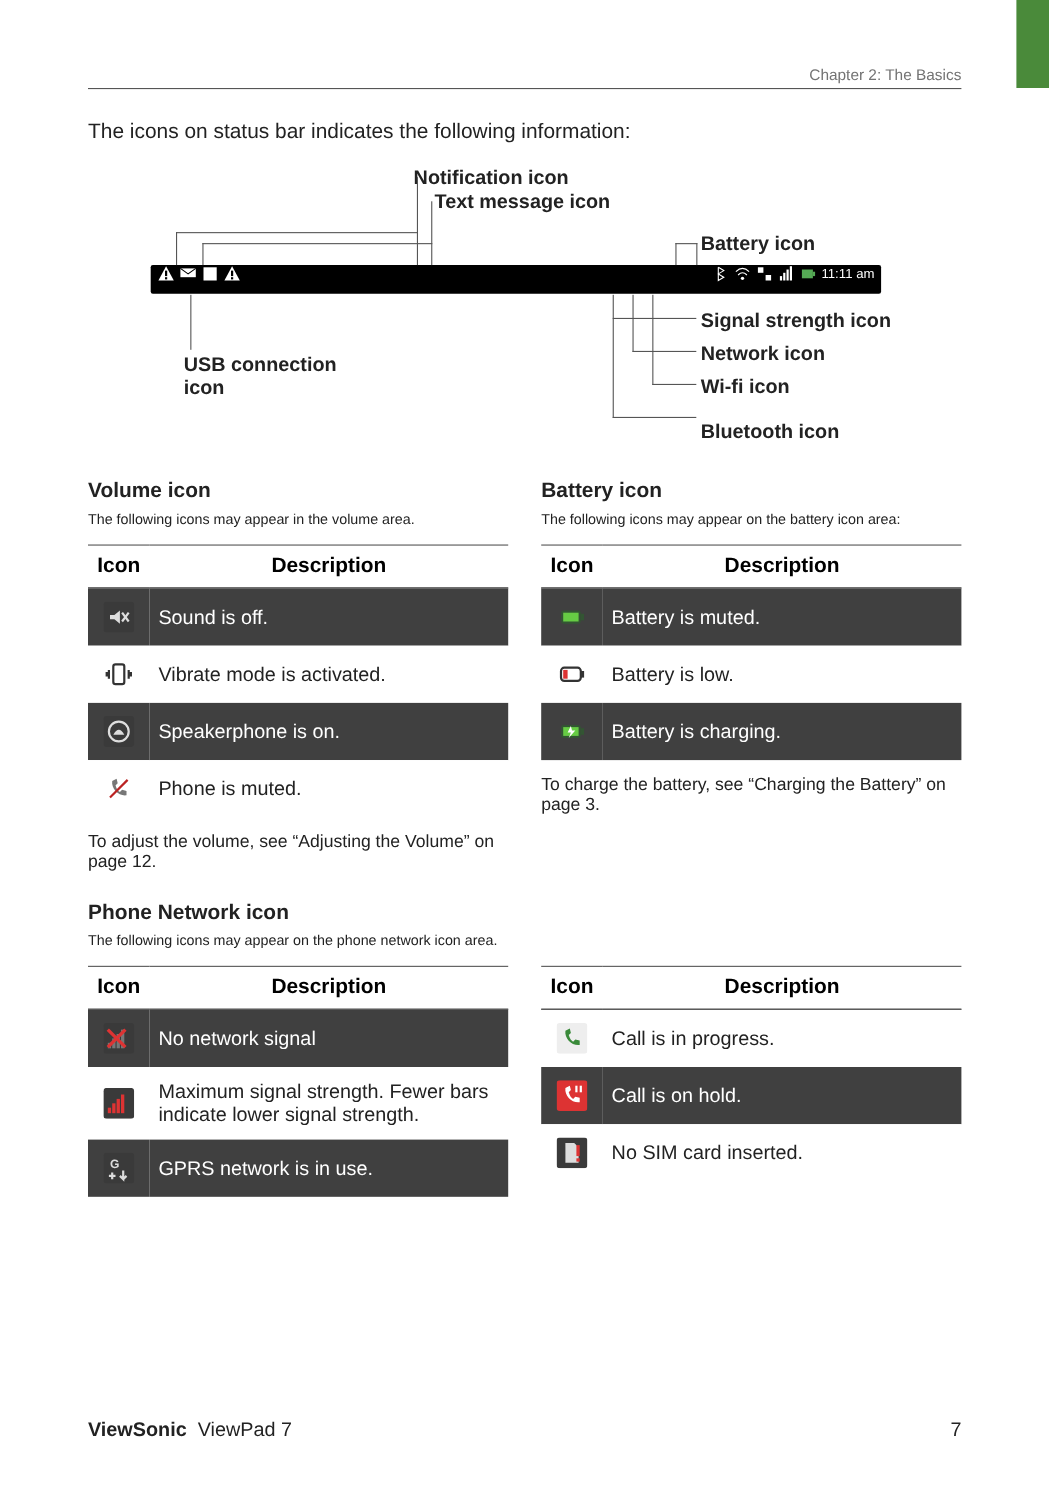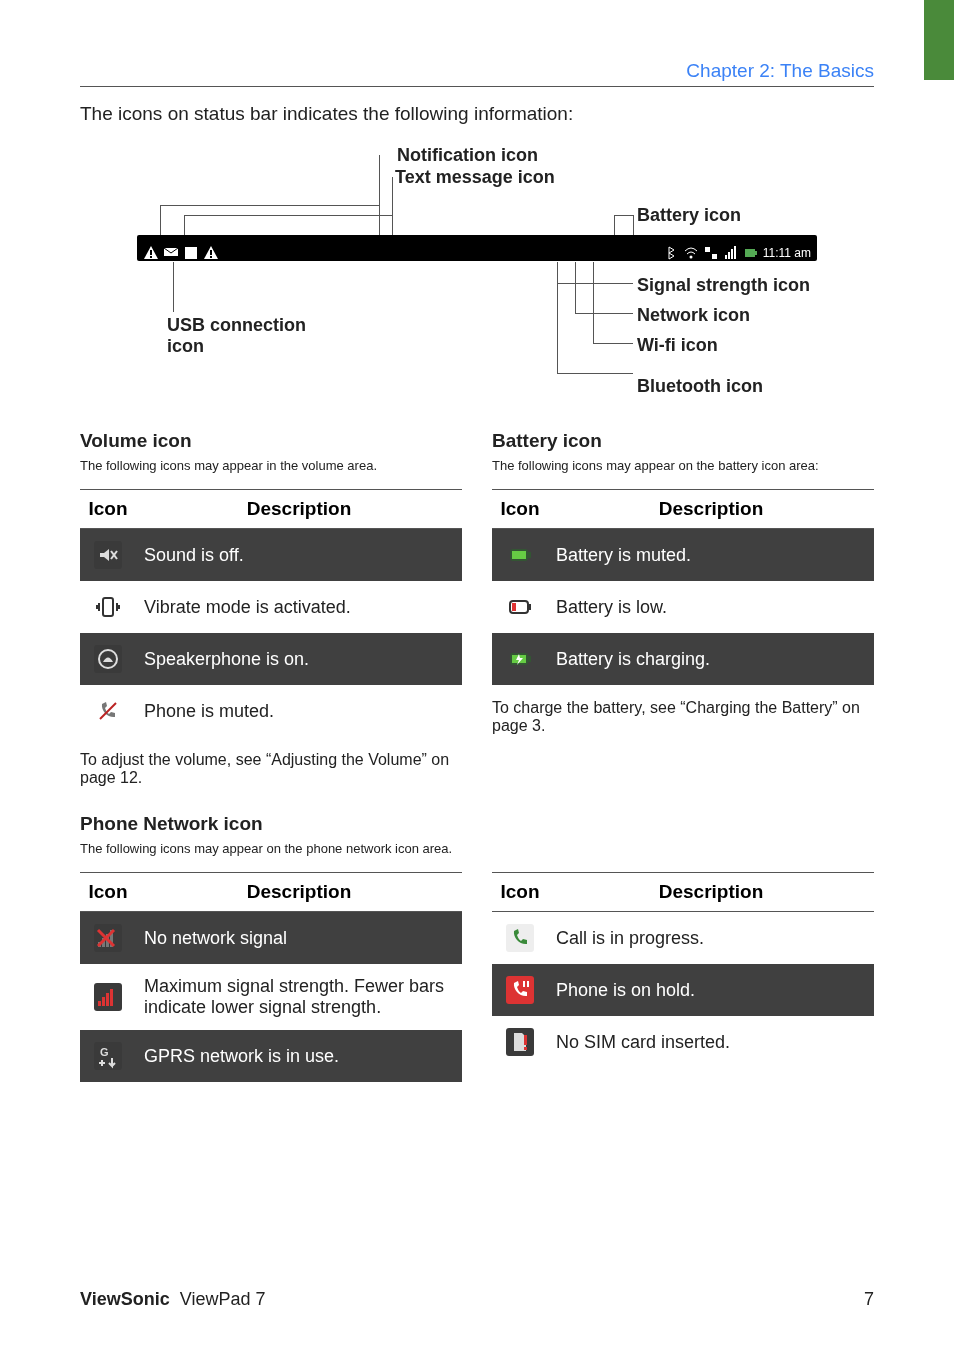--- a/index.html
+++ b/index.html
@@ -17,25 +17,25 @@
     right: 0;
     width: 30px;
     height: 80px;
     background: #4a8a3a;
   }
   .page {
     padding: 60px 80px 40px 80px;
   }
   .chapter-header {
     text-align: right;
-    font-size: 19px;
-    color: #3b82f6;
+    font-size: 14px;
+    color: #737373;
     padding-bottom: 4px;
     border-bottom: 1.5px solid #555;
-    margin-bottom: 16px;
+    margin-bottom: 28px;
   }
   .intro-text {
     font-size: 19px;
     color: #222;
     margin-bottom: 20px;
   }
   .diagram-wrap {
     width: 680px;
     margin: 20px auto 35px auto;
     position: relative;
@@ -43,27 +43,27 @@
   }
   .diag-label {
     position: absolute;
     font-weight: bold;
     font-size: 18px;
     color: #222;
     white-space: nowrap;
   }
   .status-bar {
     position: absolute;
-    top: 90px; left: 0; right: 0;
+    top: 90px; left: 0; right: 16px;
     height: 26px;
     background: #000;
     border-radius: 2px;
     display: flex;
     justify-content: space-between;
-    align-items: flex-end;
+    align-items: flex-start;
     padding: 0 6px;
     color: #fff;
     font-size: 13px;
   }
   .sb-left { display: flex; gap: 4px; align-items: center; }
   .sb-right { display: flex; gap: 4px; align-items: center; }
   .sb-ic {
     width: 16px; height: 16px;
     display: inline-block;
   }
@@ -148,21 +148,21 @@
 
 <div class="green-tab"></div>
 
 <div class="page">
   <div class="chapter-header">Chapter 2: The Basics</div>
 
   <p class="intro-text">The icons on status bar indicates the following information:</p>
 
   <div class="diagram-wrap">
 
-    <span class="diag-label" style="top:0; left:260px;text-align:center;">Notification icon</span>
+    <span class="diag-label" style="top:0; left:239px;text-align:center;">Notification icon</span>
     <span class="diag-label" style="top:22px; left:258px;">Text message icon</span>
     <span class="diag-label" style="top:60px; left:500px;">Battery icon</span>
 
     <div class="status-bar">
       <div class="sb-left">
         <span class="sb-ic"><svg viewBox="0 0 16 16">
               <path d="M8 1 L15 14 H1 Z" fill="#fff"></path>
               <rect x="7" y="5" width="2" height="5" fill="#000"></rect>
               <rect x="7" y="11" width="2" height="2" fill="#000"></rect>
             </svg></span>
@@ -392,21 +392,21 @@
                   </svg></span></td>
             <td>Call is in progress.</td>
           </tr>
           <tr class="dark">
             <td class="icon-cell"><span class="icon-box"><svg viewBox="0 0 28 28">
                     <rect width="28" height="28" rx="3" fill="#d33"></rect>
                     <path d="M8 7 C7 14 14 21 21 20 L21 16 L17 15 L15 17 C12 15 12 13 11 11 L13 9 L12 5 Z" fill="#fff"></path>
                     <rect x="17" y="5" width="2" height="6" fill="#fff"></rect>
                     <rect x="21" y="5" width="2" height="6" fill="#fff"></rect>
                   </svg></span></td>
-            <td>Phone is on hold.</td>
+            <td>Call is on hold.</td>
           </tr>
           <tr class="light">
             <td class="icon-cell"><span class="icon-box"><svg viewBox="0 0 28 28">
                     <rect width="28" height="28" rx="3" fill="#3a3a3a"></rect>
                     <path d="M8 5 h8 l4 4 v14 h-12 z" fill="#ddd"></path>
                     <rect x="18" y="7" width="3" height="10" fill="#d33"></rect>
                     <rect x="18" y="19" width="3" height="3" fill="#d33"></rect>
                   </svg></span></td>
             <td>No SIM card inserted.</td>
           </tr>

